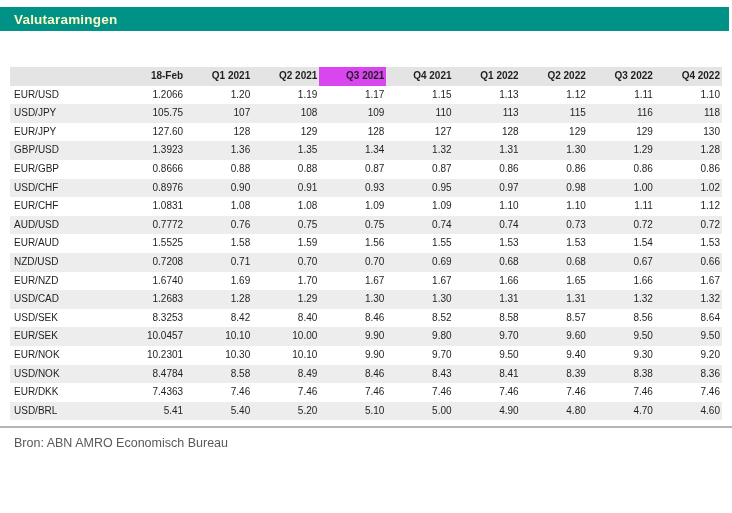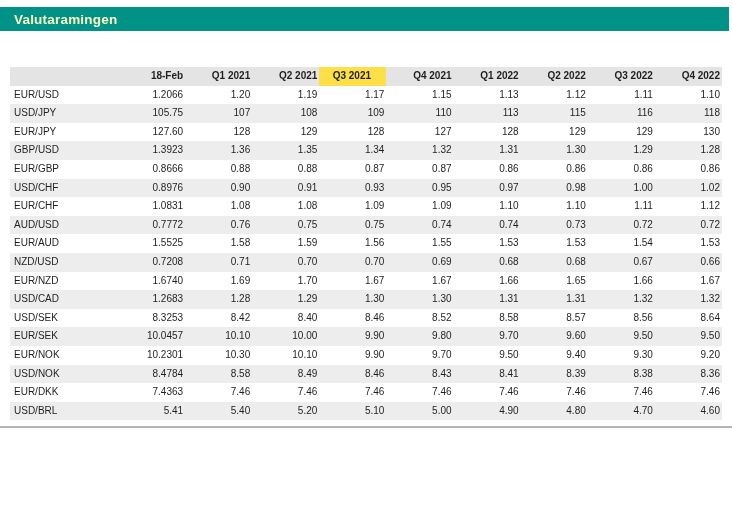--- a/index.html
+++ b/index.html
@@ -89,21 +89,21 @@
           <col>
           <col>
           <col>
         </colgroup>
       <thead>
           <tr>
             <th class="label-col" style="background: rgb(228, 228, 228);"></th>
             <th style="background: rgb(228, 228, 228);">18-Feb</th>
             <th style="background: rgb(228, 228, 228);">Q1 2021</th>
             <th style="background: rgb(228, 228, 228);">Q2 2021</th>
-            <th style="background: #fde047; text-align: center;">Q3 2021</th>
+            <th style="background: #d946ef;">Q3 2021</th>
             <th style="background: rgb(228, 228, 228);">Q4 2021</th>
             <th style="background: rgb(228, 228, 228);">Q1 2022</th>
             <th style="background: rgb(228, 228, 228);">Q2 2022</th>
             <th style="background: rgb(228, 228, 228);">Q3 2022</th>
             <th style="background: rgb(228, 228, 228);">Q4 2022</th>
           </tr>
         </thead>
       <tbody>
           <tr>
             <th class="row-label">EUR/USD</th>
@@ -320,14 +320,15 @@
             <td class="num">4.80</td>
             <td class="num">4.70</td>
             <td class="num">4.60</td>
           </tr>
         </tbody>
     </table>
   </div>
 
   <div class="divider" style="border-top-color: rgb(181, 181, 181);"></div>
 
+  <div class="source-note" style="color: rgb(89, 89, 89);">Bron: ABN AMRO Economisch Bureau</div>
 
 </div>
 
 </body></html>

